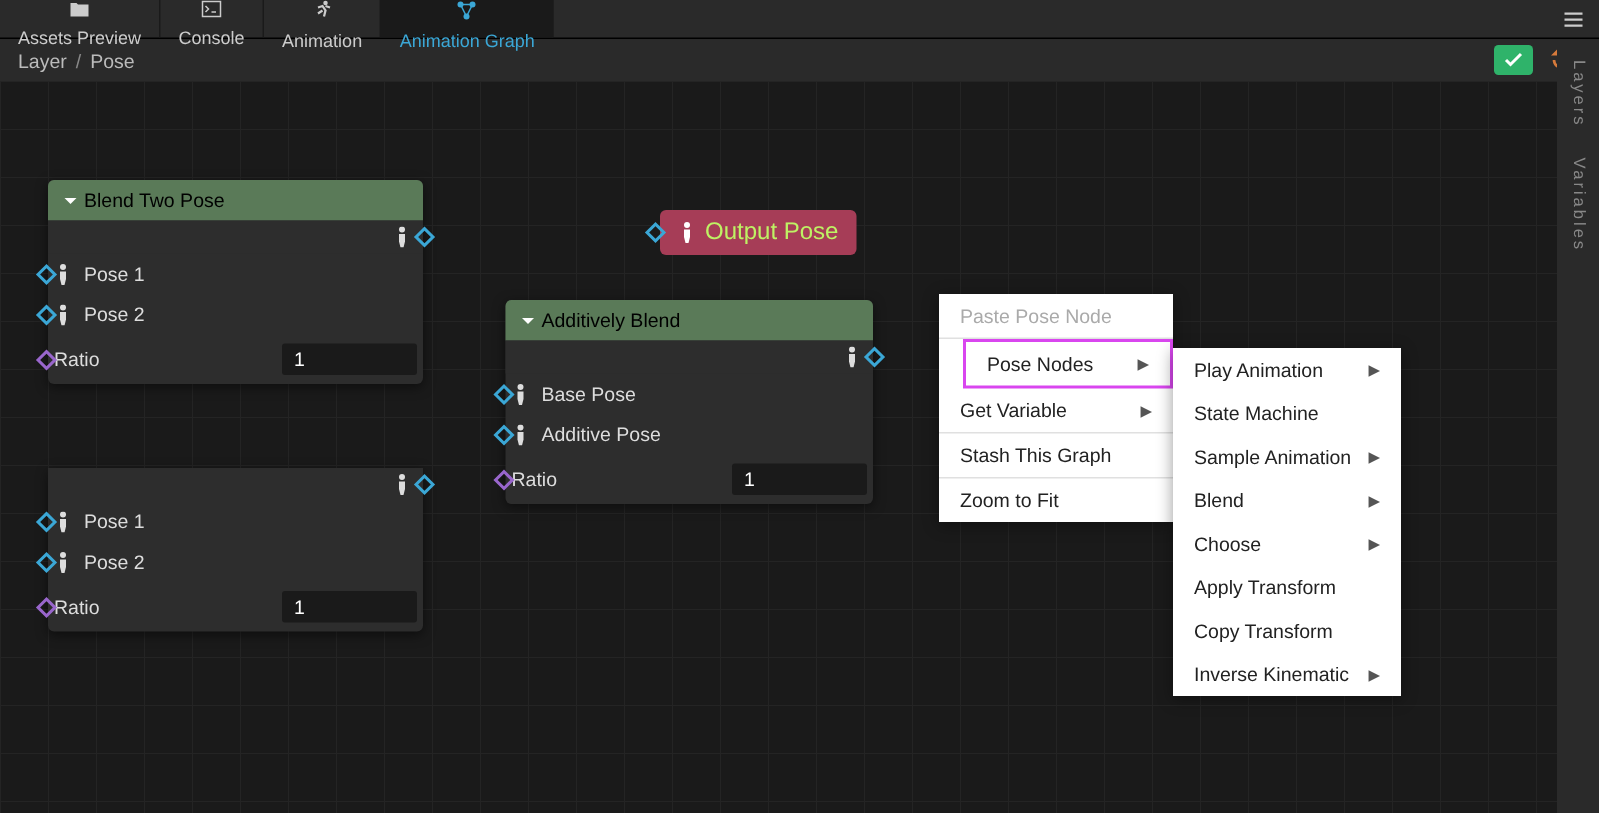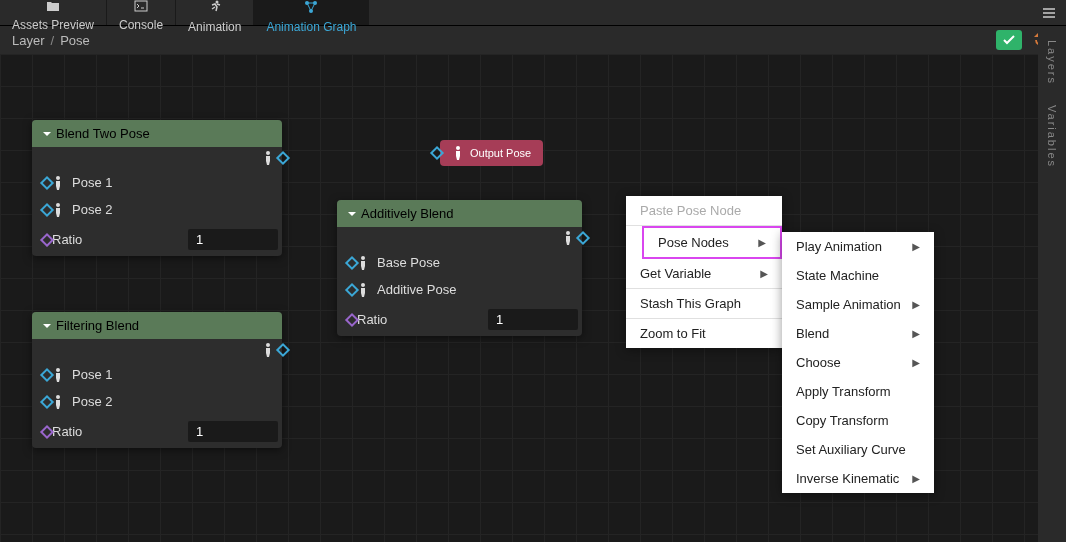--- a/index.html
+++ b/index.html
@@ -19,29 +19,29 @@
 
 .canvas { position: absolute; top: 54px; left: 0; right: 28px; bottom: 0; background: #1a1a1a; }
 .grid { position: absolute; inset: 0; background-image: linear-gradient(#242424 1px, transparent 1px), linear-gradient(90deg, #242424 1px, transparent 1px); background-size: 32px 32px; }
 
 .sidepanel { position: absolute; right: 0; top: 26px; bottom: 0; width: 28px; background: #2a2a2a; display: flex; flex-direction: column; align-items: center; padding-top: 14px; gap: 20px; }
 .sidetab { writing-mode: vertical-rl; font-size: 11px; color: #888; letter-spacing: 2px; cursor: pointer; }
 
 .node { position: absolute; background: #2d2d2d; border-radius: 4px; box-shadow: 0 2px 8px rgba(0,0,0,.5); }
 .node-head { background: #5a7a58; color: #000000; padding: 6px 10px; font-size: 13px; border-radius: 4px 4px 0 0; display: flex; align-items: center; gap: 4px; }
 .node-sub { display: flex; justify-content: flex-end; align-items: center; gap: 6px; padding: 4px 8px; background: #2d2d2d; }
-.node-row { display: flex; align-items: center; gap: 8px; padding: 6px 4px; font-size: 13px; color: #ddd; position: relative; margin-left: 16px; }
+.node-row { display: flex; align-items: center; gap: 8px; padding: 6px 4px; font-size: 13px; color: #ddd; position: relative; }
 .node-row .input { background: #1a1a1a; color: #fff; border: none; padding: 3px 8px; font-size: 13px; width: 90px; border-radius: 2px; }
 .port-out { position: absolute; right: -6px; }
 .port-in { position: absolute; left: -6px; }
 .diamond { width: 10px; height: 10px; transform: rotate(45deg); border: 2px solid #3ba7d6; background: transparent; }
 .diamond.purple { border-color: #9966cc; }
 .pose-icon { width: 12px; height: 14px; display: inline-block; }
 
-.output-node { position: absolute; background: #a63d57; color: #ffffff; padding: 6px 12px; border-radius: 4px; font-size: 11px; display: flex; align-items: center; gap: 6px; }
+.output-node { position: absolute; background: #a63d57; color: #bef264; padding: 6px 12px; border-radius: 4px; font-size: 16px; display: flex; align-items: center; gap: 6px; }
 .output-node .port-in { left: -8px; }
 
 .menu { position: absolute; background: #fff; color: #222; font-size: 13px; box-shadow: 0 2px 10px rgba(0,0,0,.4); min-width: 150px; }
 .menu-item { padding: 7px 14px; display: flex; align-items: center; justify-content: space-between; cursor: pointer; }
 .menu-item.disabled { color: #aaa; }
 .menu-item.highlight { border: 2px solid #d946ef; margin-left: 16px; }
 .menu-sep { border-top: 1px solid #e0e0e0; }
 .arrow { font-size: 10px; color: #555; }
 
 svg { display: block; }
@@ -196,26 +196,20 @@
       <span>Additive Pose</span>
     </div>
     <div class="node-row">
       <span class="diamond purple port-in"></span>
       <span>Ratio</span>
       <input class="input" style="margin-left: auto;" value="1">
     </div>
   </div>
 
   <div class="node" style="left:32px; top:258px; width:250px;">
-    <div class="node-head">
-      <svg width="10" height="10" viewBox="0 0 10 10">
-          <path fill="#fff" d="M1 3l4 4 4-4z"></path>
-        </svg>
-      <span>Filtering Blend</span>
-    </div>
     <div class="node-sub">
       <span class="pose-icon">
           <svg width="12" height="14" viewBox="0 0 12 14">
             <circle fill="#ddd" cx="6" cy="2" r="2"></circle>
             <path fill="#ddd" d="M4 5h4v5l-1 4H5l-1-4z"></path>
           </svg>
         </span>
       <span class="diamond port-out"></span>
     </div>
     <div class="node-row">
@@ -299,23 +293,20 @@
         <span>Choose</span>
         <span class="arrow">▶</span>
       </div>
     <div class="menu-item">
         <span>Apply Transform</span>
       </div>
     <div class="menu-item">
         <span>Copy Transform</span>
       </div>
     <div class="menu-item">
-        <span>Set Auxiliary Curve</span>
-      </div>
-    <div class="menu-item">
         <span>Inverse Kinematic</span>
         <span class="arrow">▶</span>
       </div>
   </div>
 </div>
 
 <div class="sidepanel">
   <div class="sidetab">Layers</div>
   <div class="sidetab">Variables</div>
 </div>

